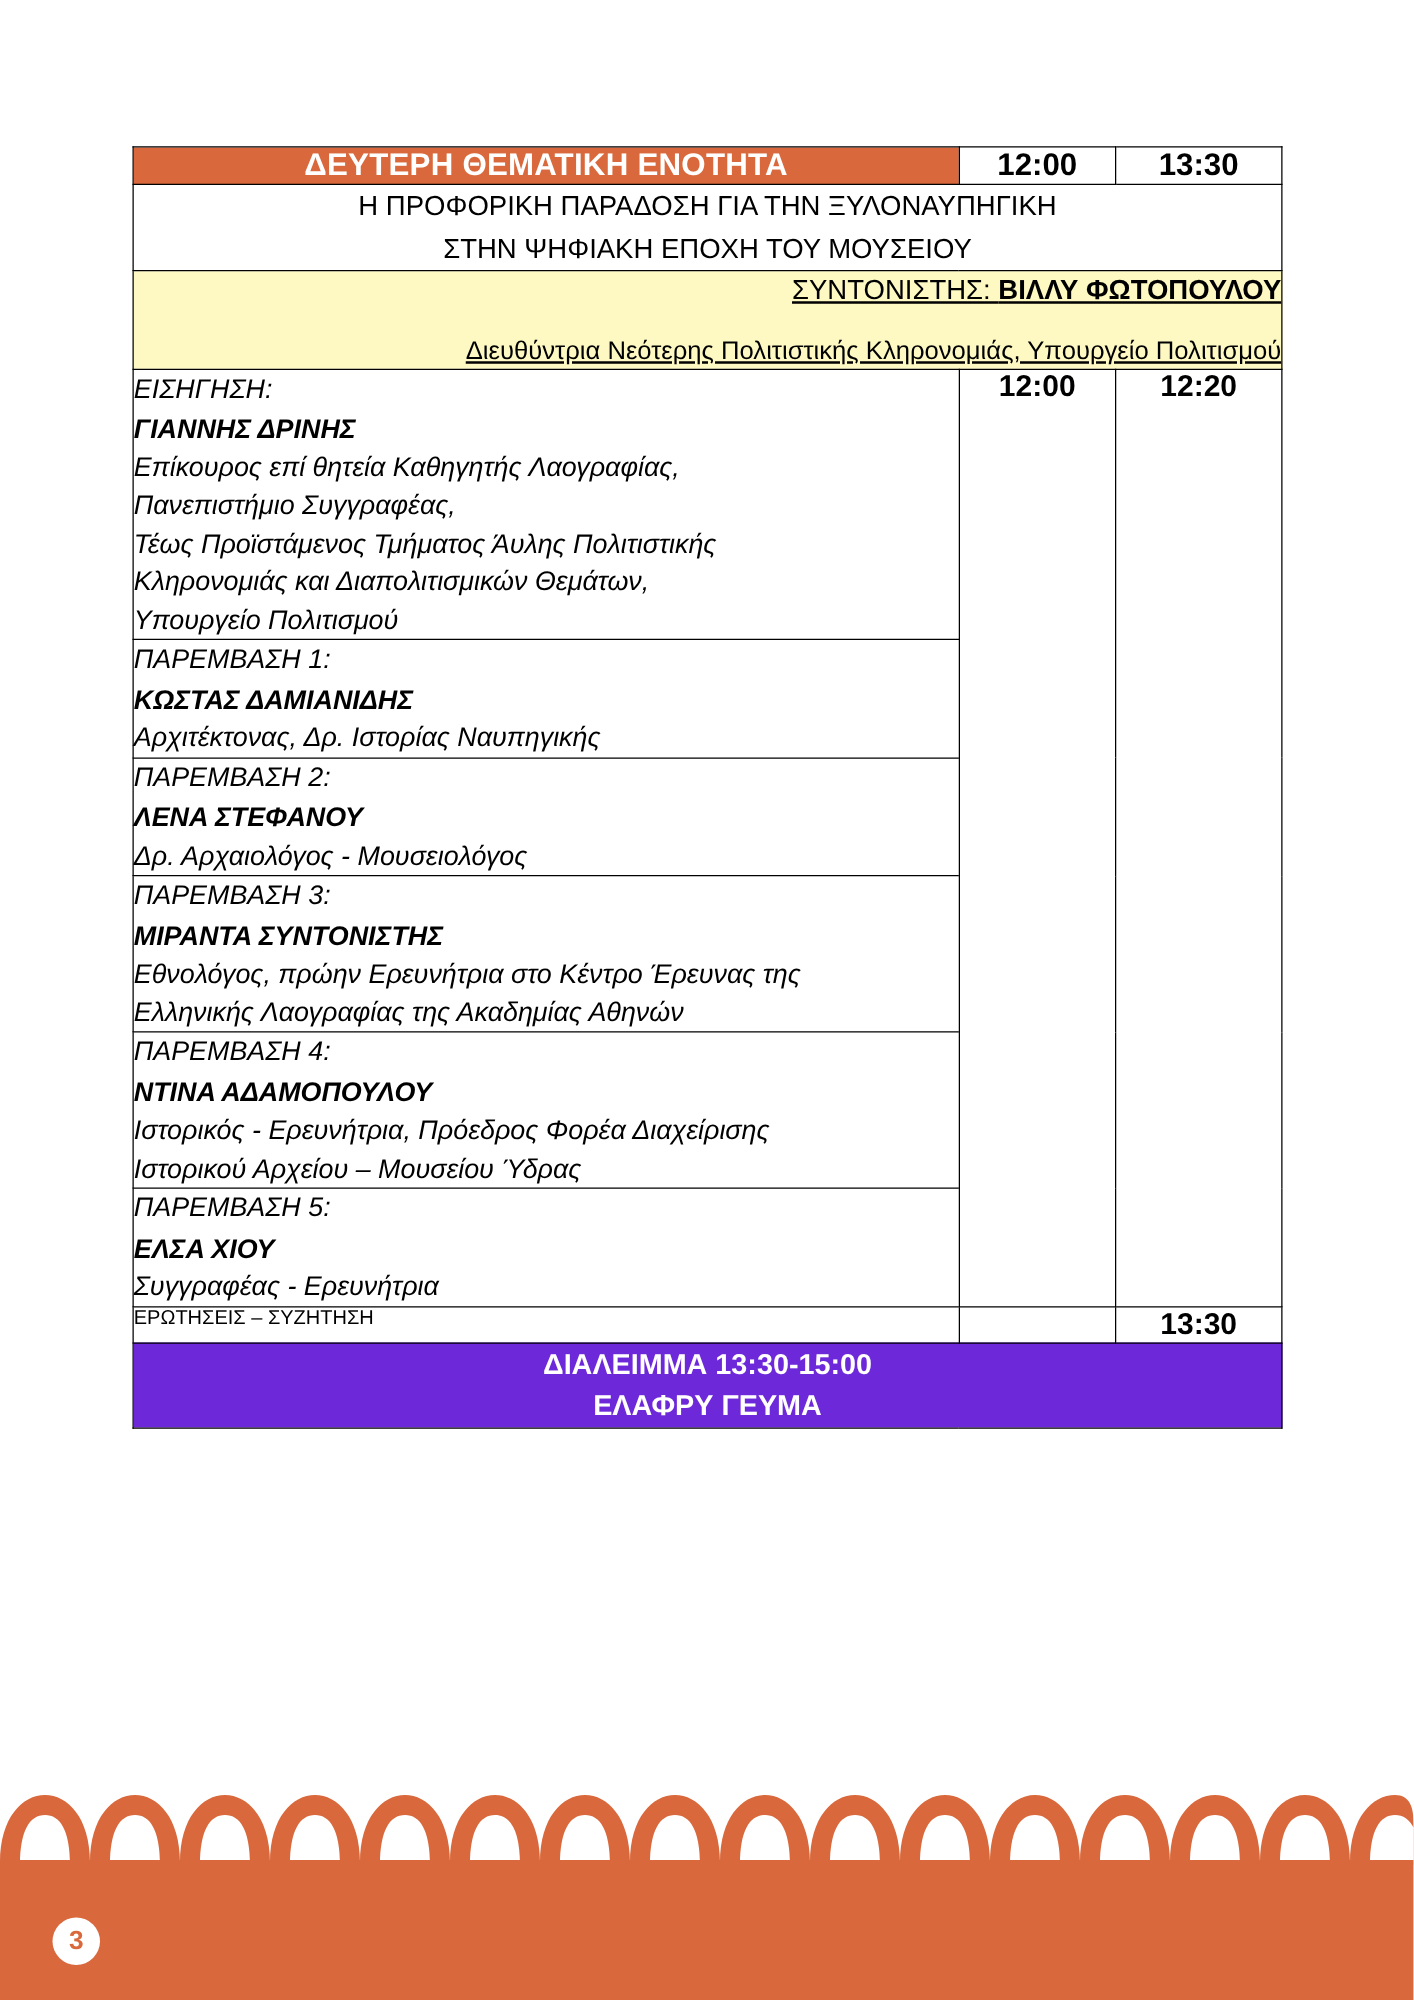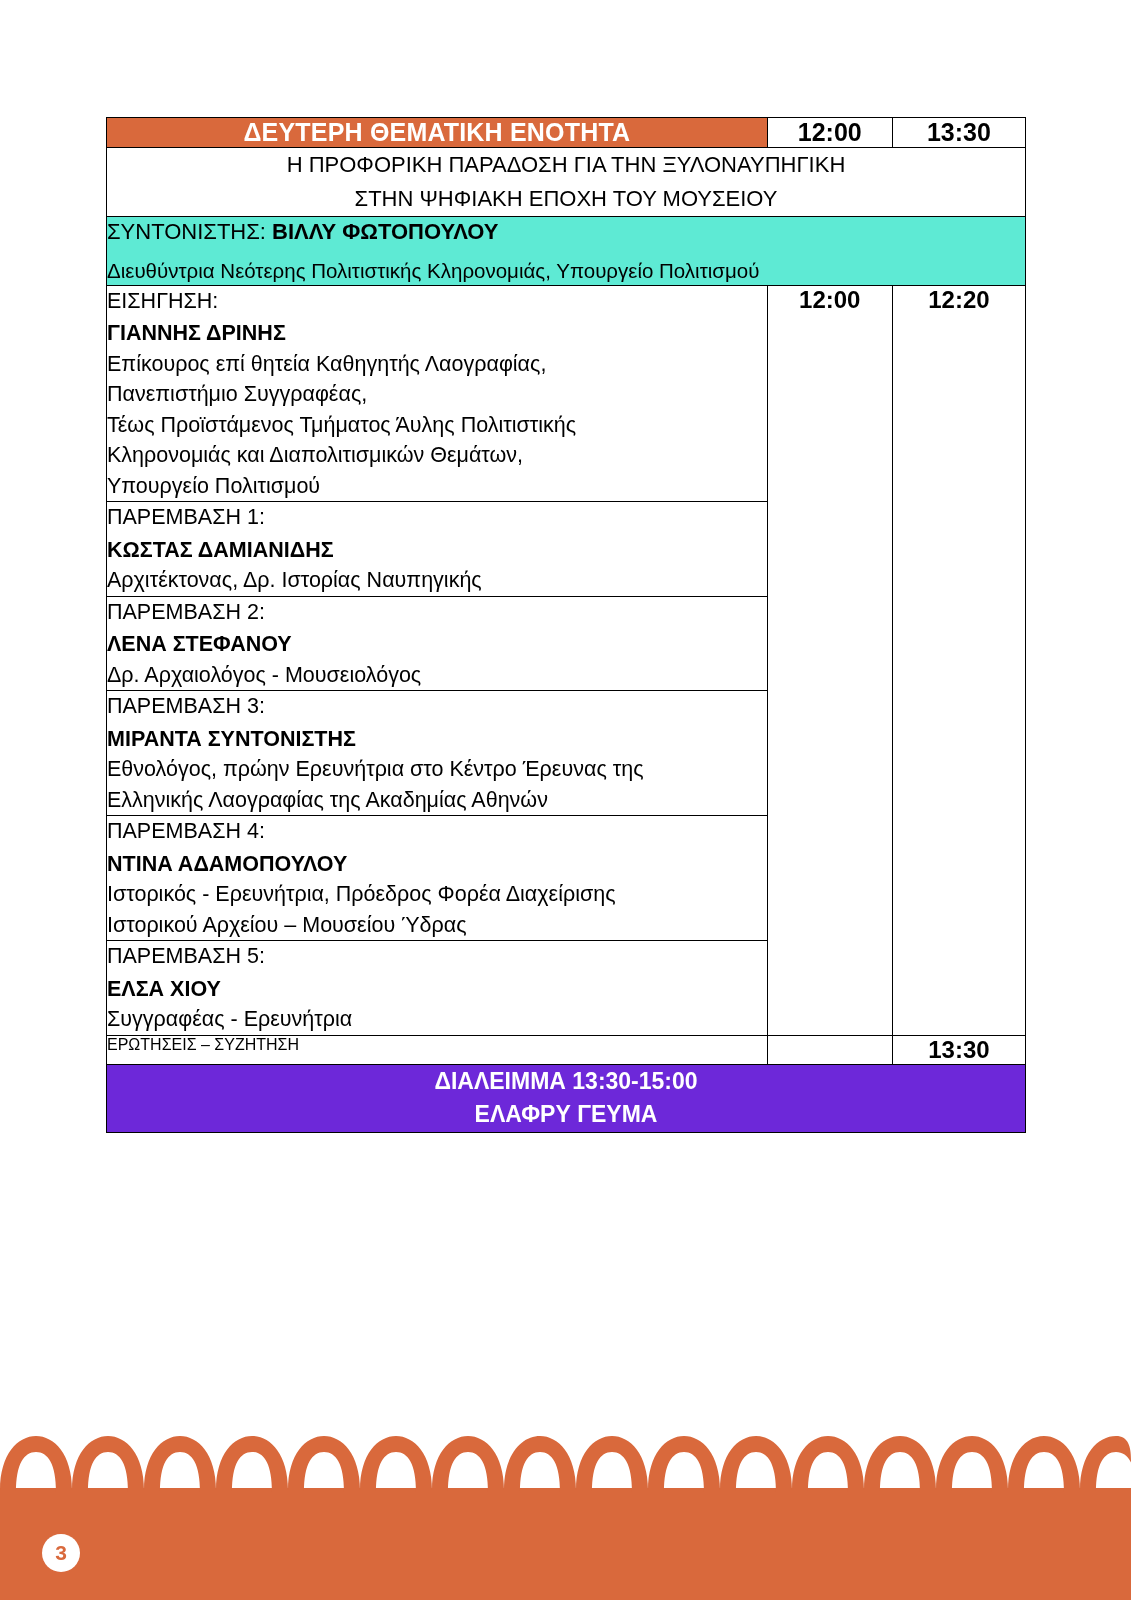--- a/index.html
+++ b/index.html
@@ -59,39 +59,41 @@
 
   .title-cell {
     text-align: center;
     font-size: 22px;
     padding: 22px 30px 26px 30px;
     line-height: 1.55;
     color: #000;
   }
 
   .moderator-cell {
-    background: #5eead4;
-    text-align: left;
+    background: #fef9c3;
+    text-align: right;
     padding: 10px 10px 8px 10px;
     font-size: 22px;
     color: #000;
     line-height: 1.35;
+    text-decoration: underline;
   }
   .moderator-cell .mod-name { font-weight: bold; }
   .moderator-cell .mod-role {
     font-size: 20.5px;
     display: block;
-    margin-top: 10px;
+    margin-top: 20px;
   }
 
   .entry-cell {
     padding: 8px 10px 10px 14px;
     font-size: 21.5px;
     line-height: 1.42;
     color: #000;
+    font-style: italic;
   }
   .entry-label { display: block; }
   .entry-name { display: block; font-weight: bold; margin-top: 2px; }
   .entry-role { display: block; }
 
   .slot-time {
     text-align: center;
     font-weight: bold;
     font-size: 24px;
     padding-top: 10px;

